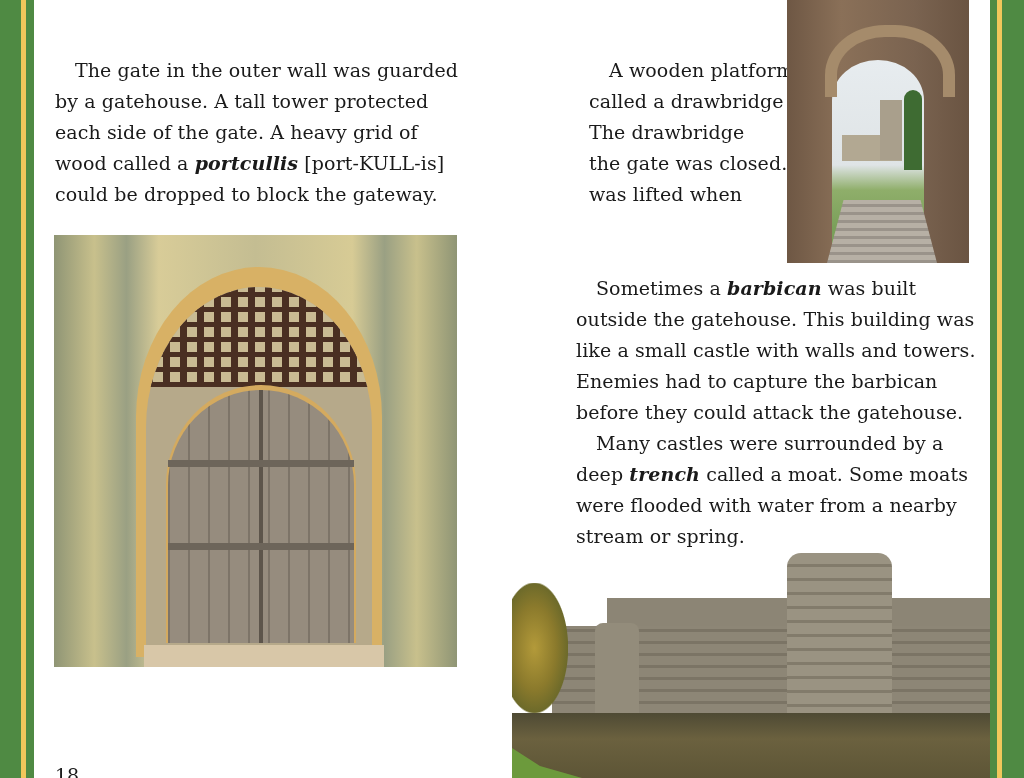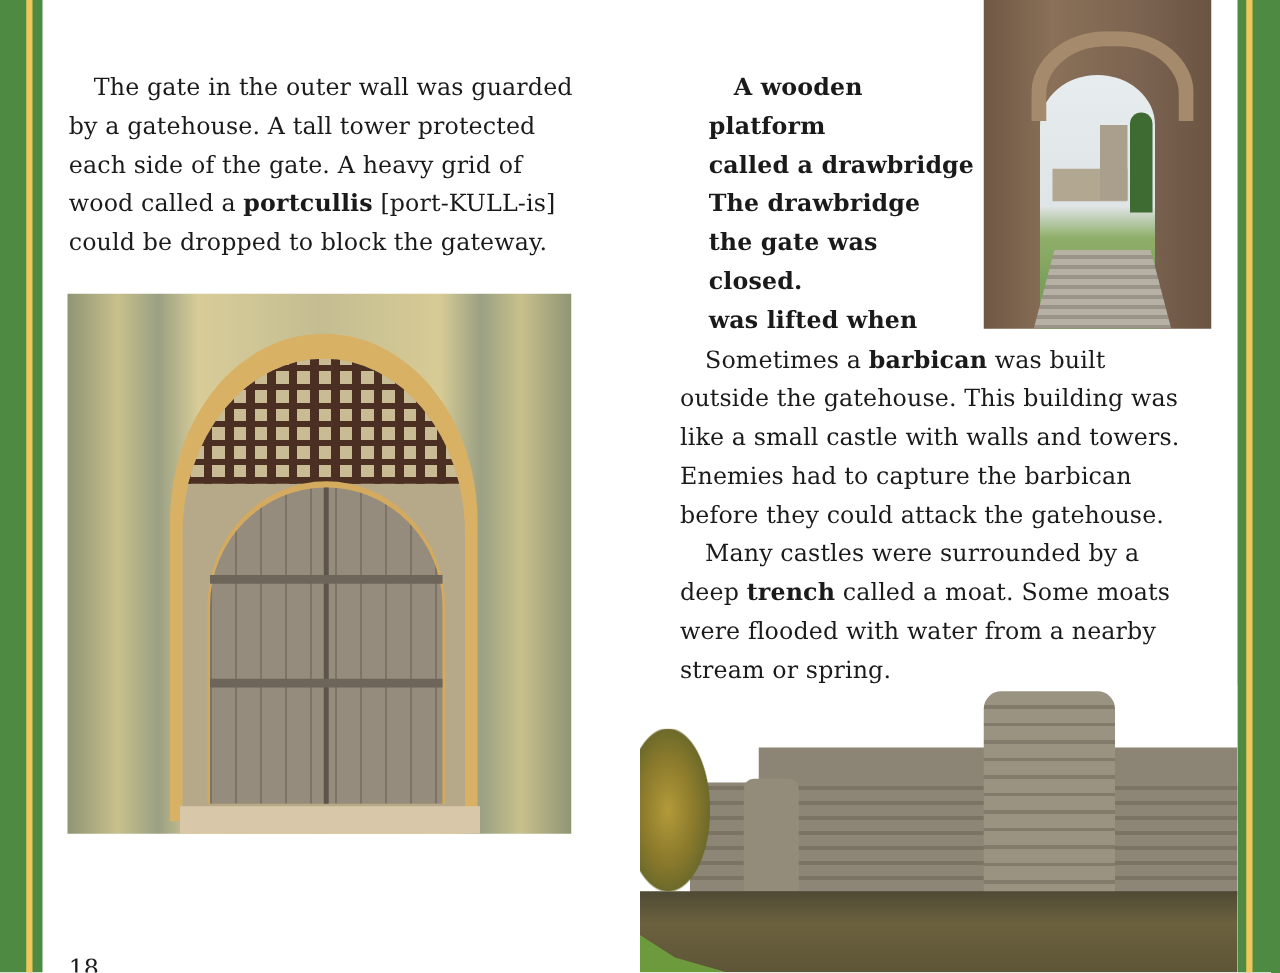--- a/index.html
+++ b/index.html
@@ -10,24 +10,24 @@
     color: #1a1a1a;
   }
   .border-left { position: absolute; left: 0; top: 0; width: 34px; height: 778px; background: #4f8a43; }
   .border-left .stripe { position: absolute; left: 21px; top: 0; width: 5px; height: 100%; background: #f1c75b; }
   .border-right { position: absolute; left: 990px; top: 0; width: 34px; height: 778px; background: #4f8a43; }
   .border-right .stripe { position: absolute; left: 7px; top: 0; width: 5px; height: 100%; background: #f1c75b; }
 
   .text-block { position: absolute; font-size: 19px; line-height: 31px; letter-spacing: 0.1px; }
   .text-block p { margin: 0; }
   .text-block .indent { display: inline-block; width: 20px; }
-  .text-block b { font-weight: bold; }
+  .text-block b { font-weight: bold; font-style: italic; }
   .left-text { left: 55px; top: 55px; width: 410px; }
-  .right-top-text { left: 567px; top: 55px; width: 215px; font-weight: bold; }
-  .right-bottom-text { left: 544px; top: 273px; width: 405px; }
+  .right-top-text { left: 589px; top: 55px; width: 215px; }
+  .right-bottom-text { left: 576px; top: 273px; width: 405px; }
 
   .page-number { position: absolute; left: 55px; top: 716px; font-size: 19px; margin-top: 48px; }
 
   
   .gate-photo { position: absolute; left: 54px; top: 235px; width: 403px; height: 432px; overflow: hidden;
     background: linear-gradient(90deg, #8f9575 0%, #c8c08c 10%, #9aa083 18%, #d8cc98 26%, #c4bd92 50%, #d7cb95 74%, #9aa083 82%, #c8c08c 90%, #8f9575 100%); }
   .gate-photo .arch-outer { position: absolute; left: 82px; top: 32px; width: 246px; height: 390px;
     background: #d8b165; border-radius: 123px 123px 0 0 / 150px 150px 0 0; }
   .gate-photo .arch-inner { position: absolute; left: 92px; top: 52px; width: 226px; height: 370px;
     background: #b6a98a; border-radius: 113px 113px 0 0 / 140px 140px 0 0; overflow: hidden; }

